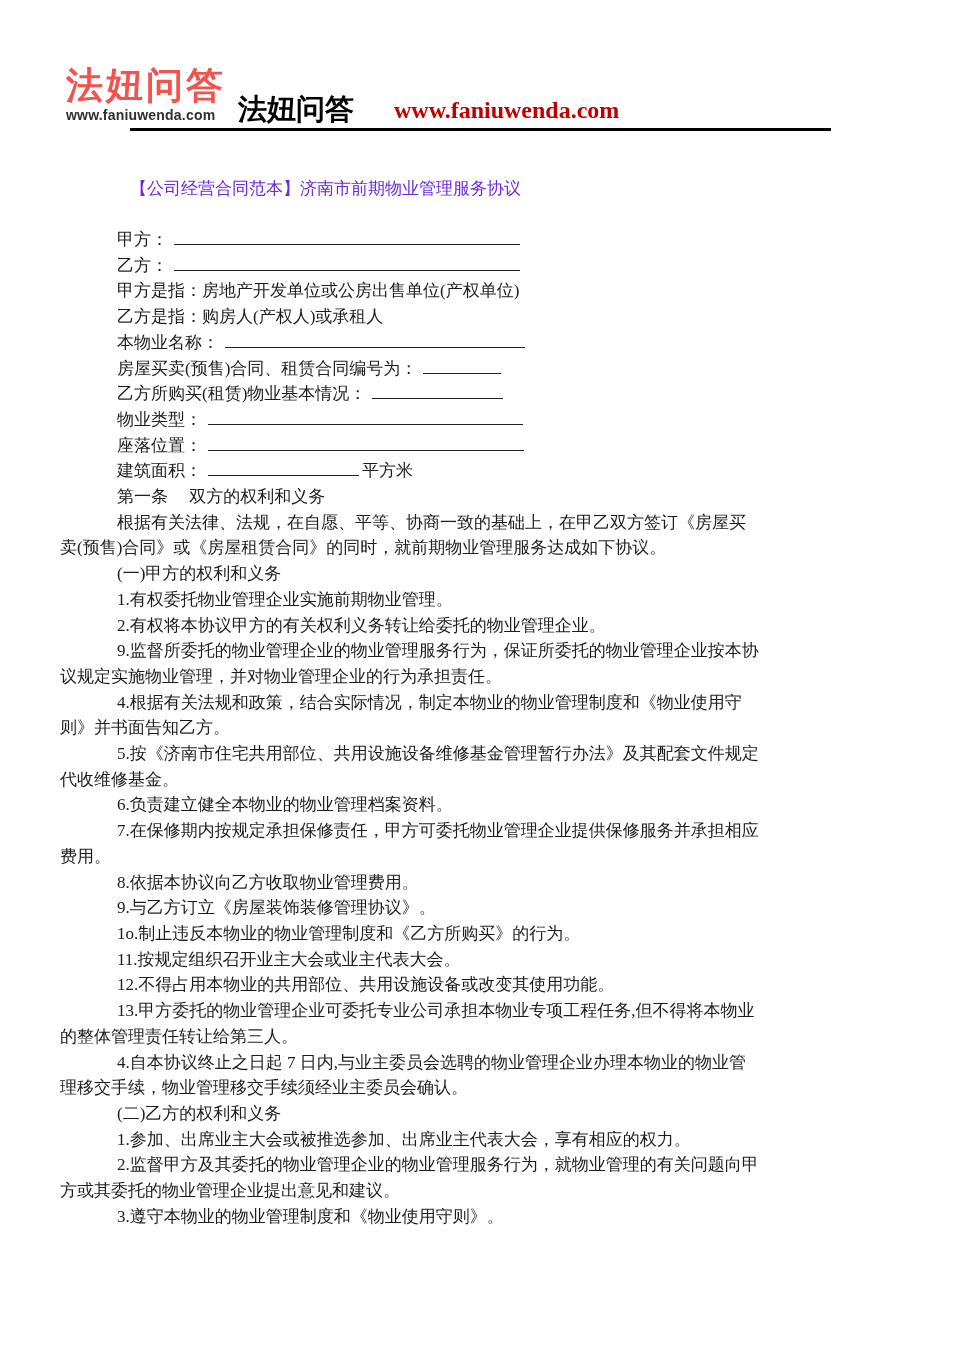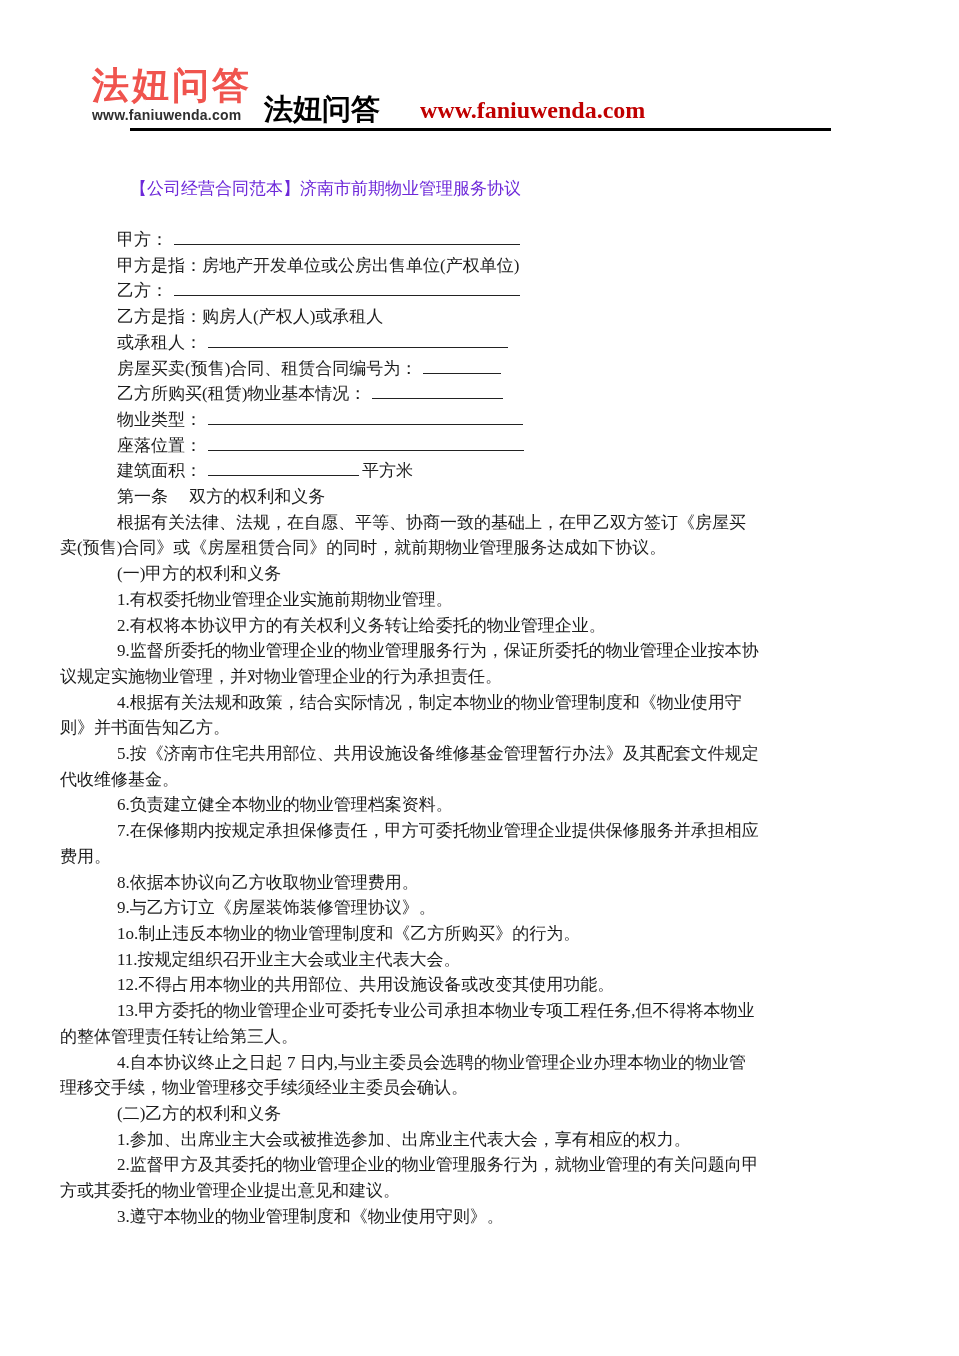--- a/index.html
+++ b/index.html
@@ -8,21 +8,21 @@
     position: relative;
     width: 959px;
     height: 1356px;
     background: #ffffff;
     font-family: "Liberation Serif", "DejaVu Serif", serif;
     color: #222222;
     overflow: hidden;
   }
   
   .header {
-    margin-left: 92px;
+    margin-left: 66px;
     width: 701px;
     padding-top: 66px;
     display: flex;
     align-items: flex-end;
   }
   .logo { display: flex; flex-direction: column; line-height: 1; }
   .logo-main {
     font-family: "Liberation Sans", "DejaVu Sans", sans-serif;
     font-weight: bold;
     font-size: 37px;
@@ -109,30 +109,30 @@
   <div class="header-rule"></div>
 
   <div class="doc-title">【公司经营合同范本】济南市前期物业管理服务协议</div>
 
   <div class="content">
 
     <div class="form-row">
       <span>甲方：</span><span class="blank" style="width:346px"></span>
     </div>
     <div class="form-row">
-      <span>甲方是指：房地产开发单位或公房出售单位(产权单位)</span>
+      <span>乙方：</span><span class="blank" style="width:346px"></span>
     </div>
     <div class="form-row">
-      <span>乙方：</span><span class="blank" style="width:346px"></span>
+      <span>甲方是指：房地产开发单位或公房出售单位(产权单位)</span>
     </div>
     <div class="form-row">
       <span>乙方是指：购房人(产权人)或承租人</span>
     </div>
     <div class="form-row">
-      <span>或承租人：</span><span class="blank" style="width:300px"></span>
+      <span>本物业名称：</span><span class="blank" style="width:300px"></span>
     </div>
     <div class="form-row">
       <span>房屋买卖(预售)合同、租赁合同编号为：</span><span class="blank" style="width:78px"></span>
     </div>
     <div class="form-row">
       <span>乙方所购买(租赁)物业基本情况：</span><span class="blank" style="width:131px"></span>
     </div>
     <div class="form-row">
       <span>物业类型：</span><span class="blank" style="width:315px"></span>
     </div>

